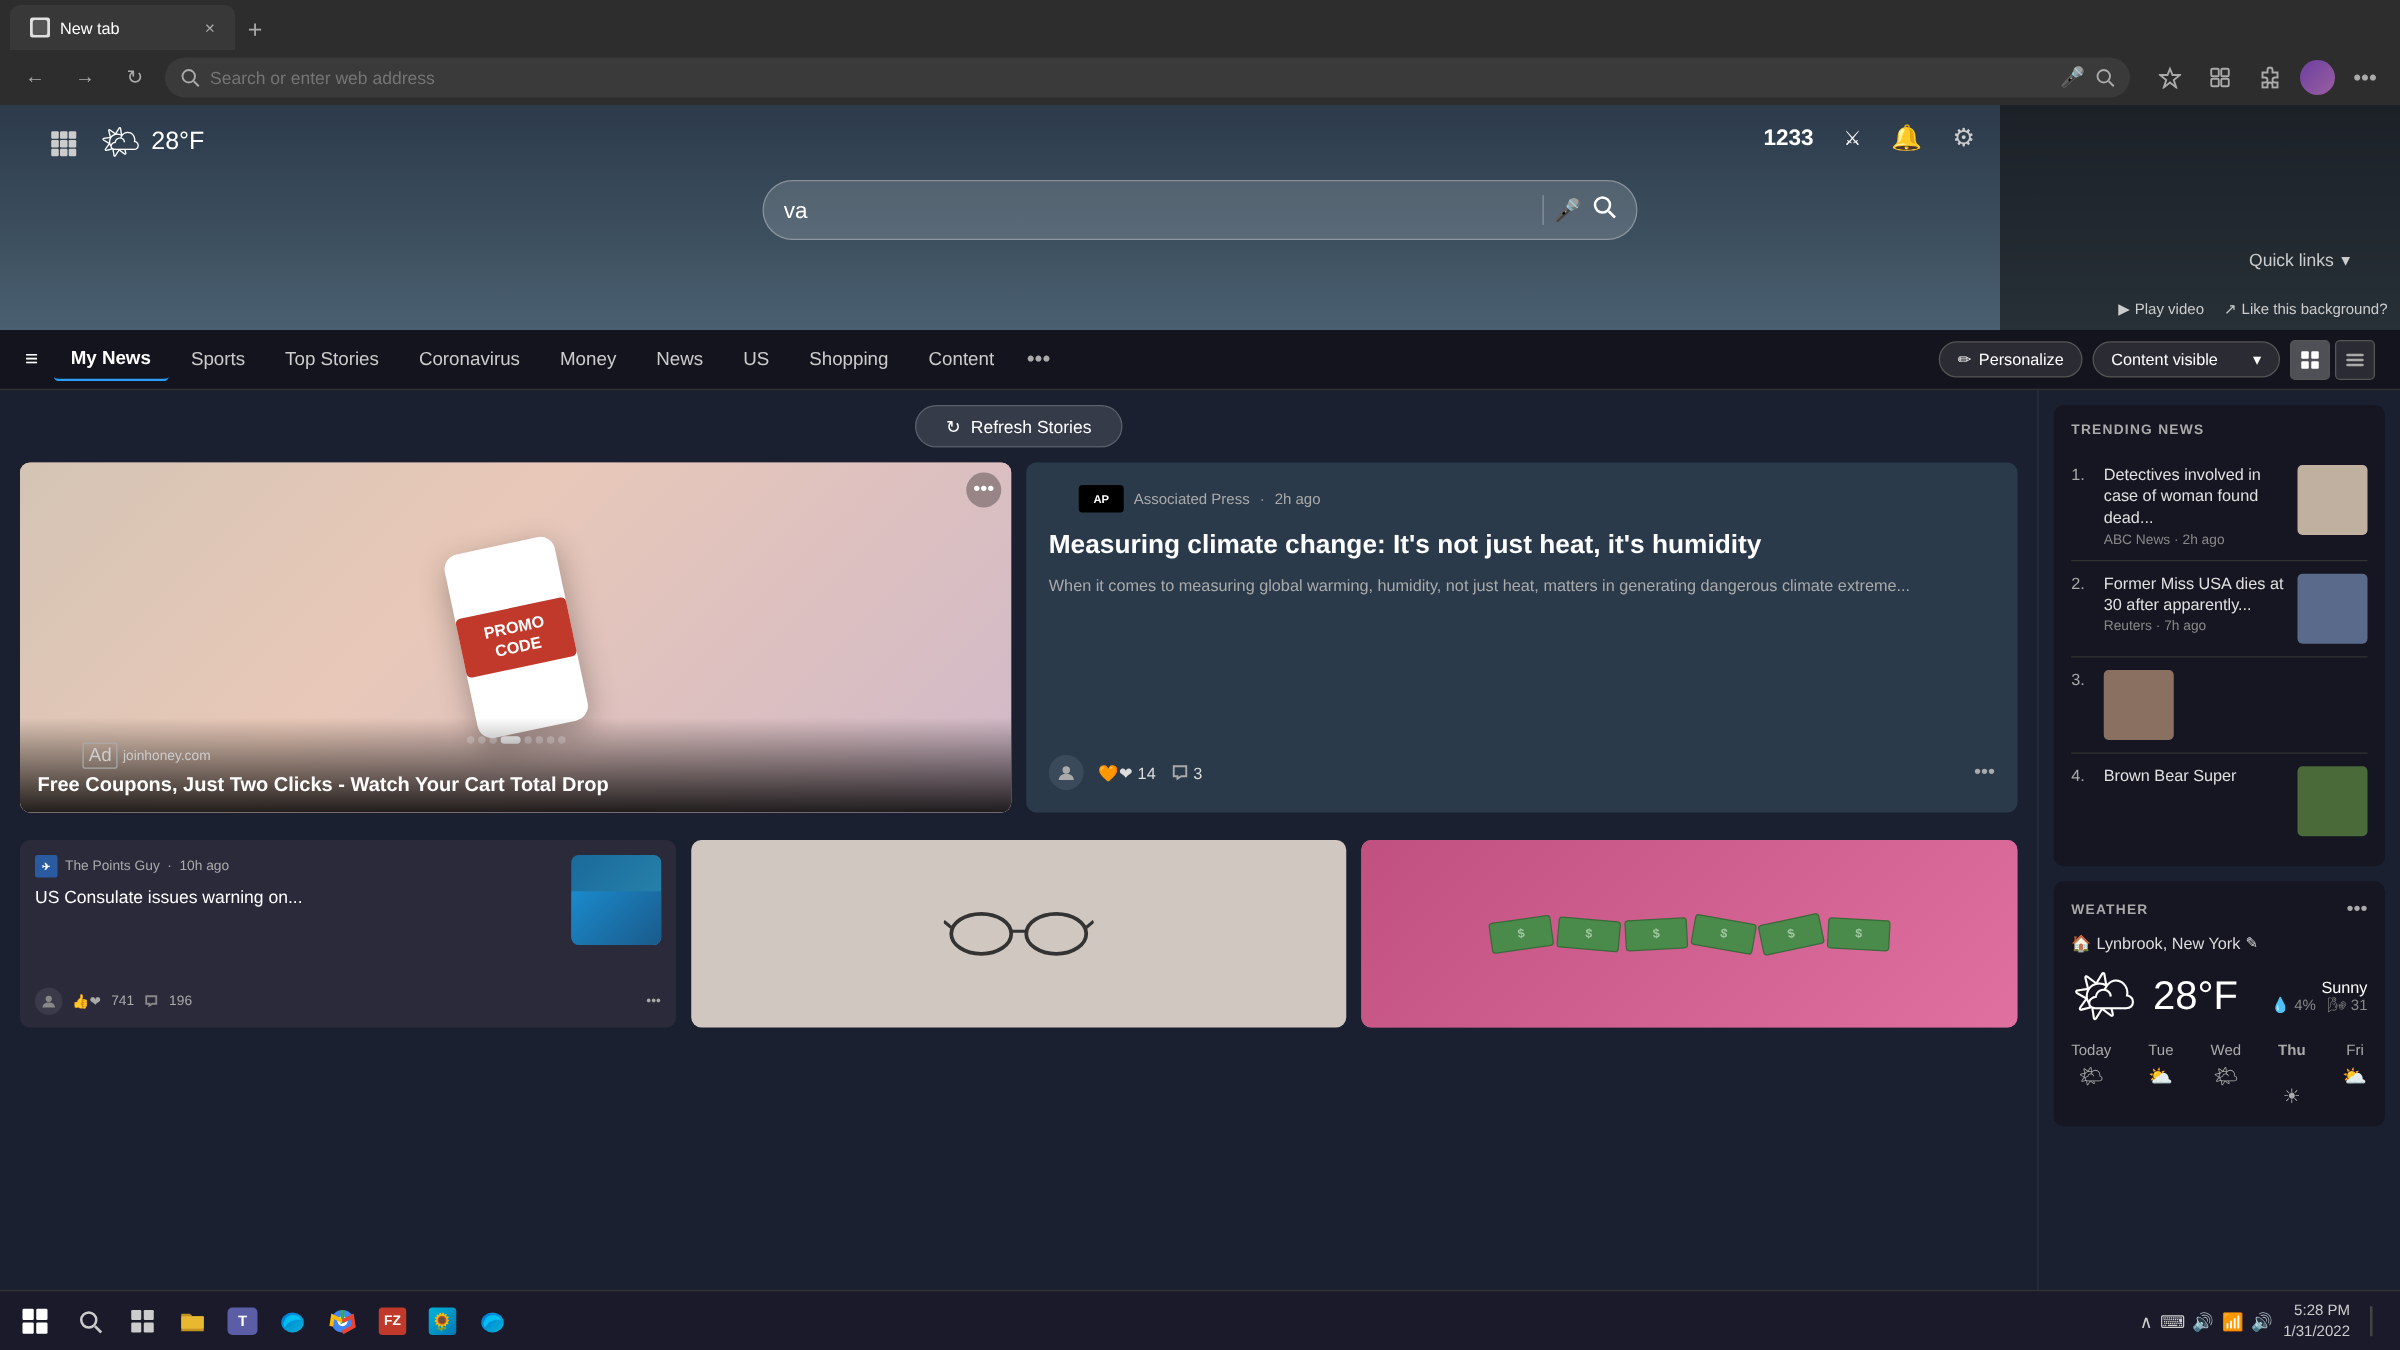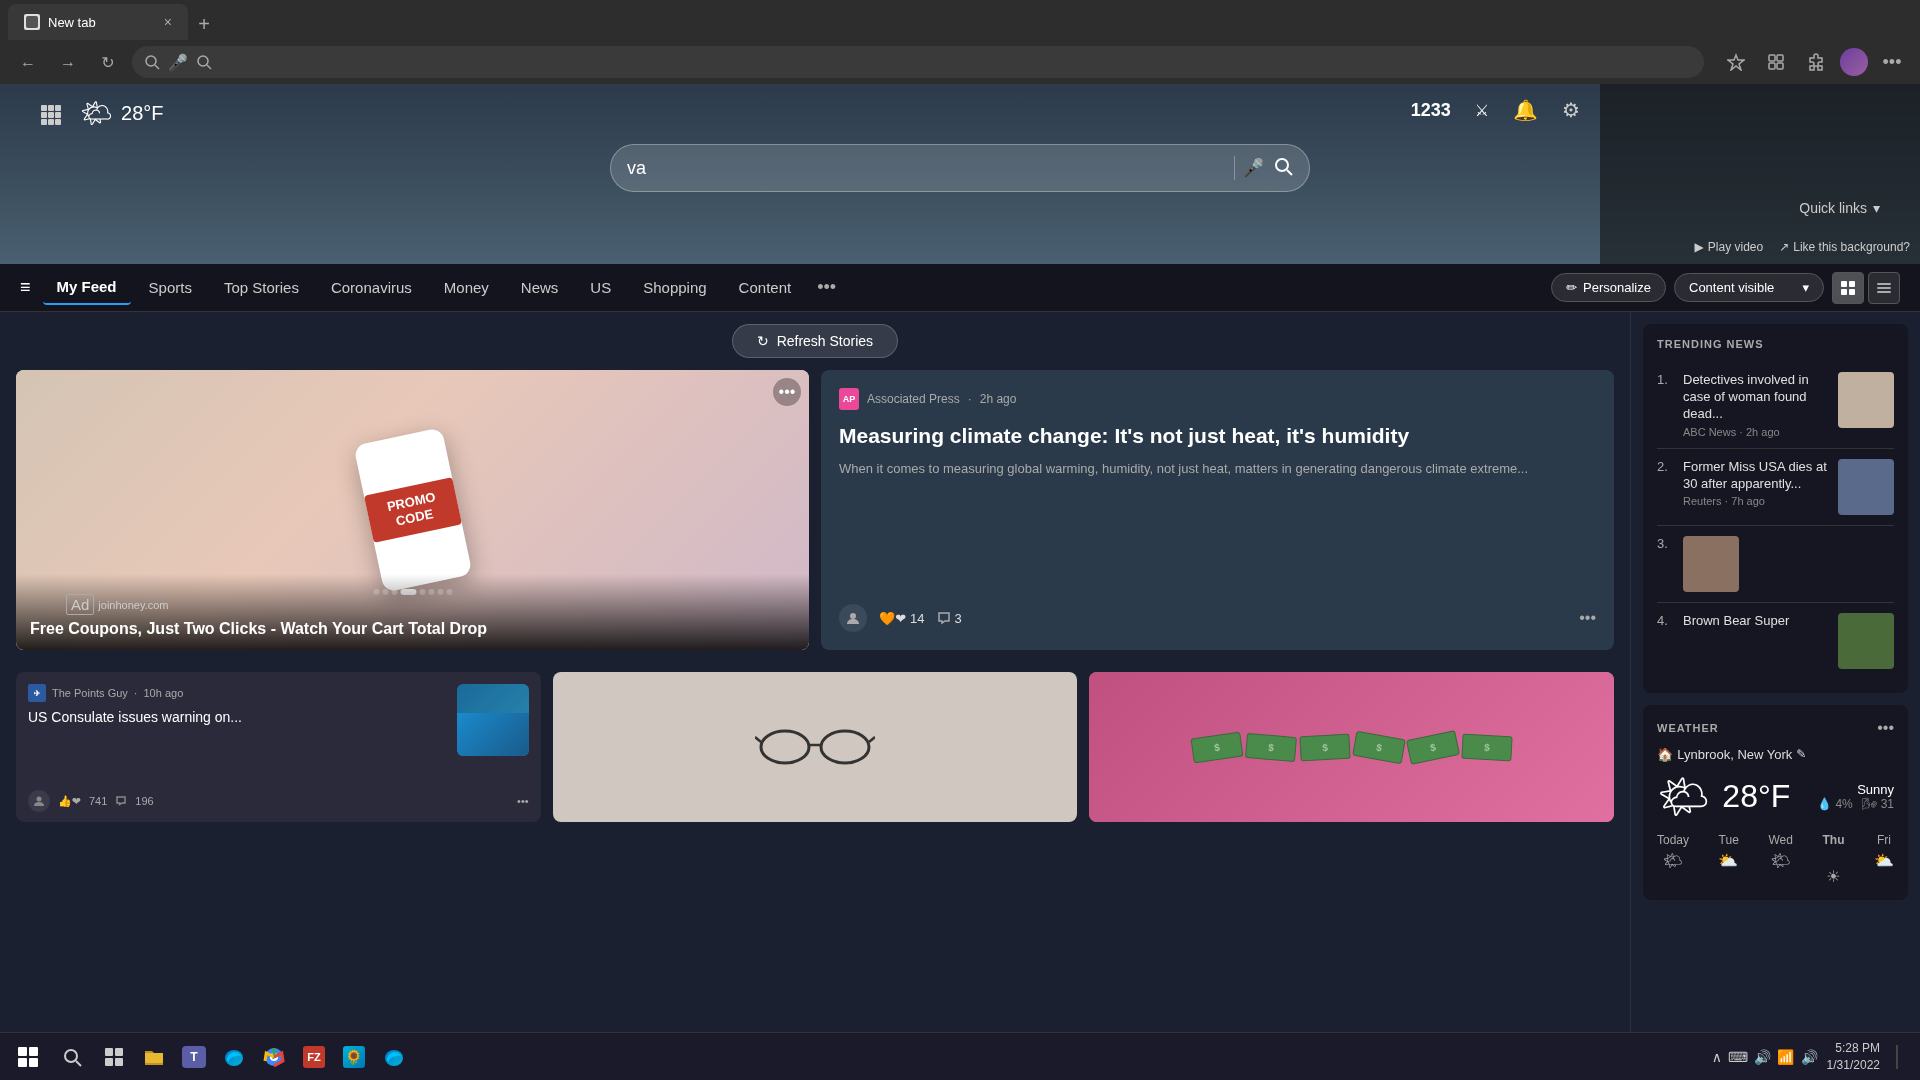--- a/index.html
+++ b/index.html
@@ -85,20 +85,21 @@
 
 <div class="toolbar">
   <div class="nav-btn">←</div>
   <div class="nav-btn">→</div>
   <div class="nav-btn">↻</div>
   <div class="address-bar">
     <svg width="16" height="16" viewBox="0 0 16 16" fill="#aaa">
         <circle cx="7" cy="7" r="5" stroke="#aaa" stroke-width="1.5" fill="none"></circle>
         <line x1="11" y1="11" x2="15" y2="15" stroke="#aaa" stroke-width="1.5"></line>
       </svg>
+    <input class="address-input" type="text" value="" placeholder="Search or enter web address" style="">
     <span style="color:#aaa;font-size:16px;cursor:pointer;">🎤</span>
     <svg width="16" height="16" viewBox="0 0 16 16" fill="#aaa">
         <circle cx="7" cy="7" r="5" stroke="#aaa" stroke-width="1.5" fill="none"></circle>
         <line x1="11" y1="11" x2="15" y2="15" stroke="#aaa" stroke-width="1.5"></line>
       </svg>
   </div>
   <div class="toolbar-icons">
     <div class="toolbar-icon">
       <svg width="18" height="18" viewBox="0 0 18 18" fill="none" stroke="#aaa" stroke-width="1.5">
           <polygon points="9,2 11,7 17,7 12,11 14,17 9,13 4,17 6,11 1,7 7,7"></polygon>
@@ -184,21 +185,21 @@
       </div>
       <div style="display:flex;align-items:center;gap:4px;color:#ccc;font-size:12px;cursor:pointer;">
         <span>↗</span>
         <span>Like this background?</span>
       </div>
     </div>
   </div>
 
   <div class="nav-bar">
     <div class="hamburger">≡</div>
-    <div class="nav-tab active">My Feed</div>
+    <div class="nav-tab active">My News</div>
     <div class="nav-tab">Sports</div>
     <div class="nav-tab">Top Stories</div>
     <div class="nav-tab">Coronavirus</div>
     <div class="nav-tab">Money</div>
     <div class="nav-tab">News</div>
     <div class="nav-tab">US</div>
     <div class="nav-tab">Shopping</div>
     <div class="nav-tab">Content</div>
     <div class="nav-more">•••</div>
     <div class="nav-right">
@@ -267,21 +268,21 @@
               <span style="border:1px solid #aaa;padding:1px 4px;font-size:15px;border-radius:2px;margin-left:36px;">Ad</span>
               <span>joinhoney.com</span>
             </div>
             <div style="font-size:16px;font-weight:600;color:#fff;line-height:1.3;">Free Coupons, Just Two Clicks - Watch Your Cart Total Drop</div>
           </div>
           <div style="position:absolute;top:8px;right:8px;background:rgba(0,0,0,0.3);border-radius:50%;width:28px;height:28px;display:flex;align-items:center;justify-content:center;color:#fff;cursor:pointer;font-size:16px;">•••</div>
         </div>
 
         <div style="border-radius:8px;overflow:hidden;background:#2a3a4a;height:280px;padding:18px;display:flex;flex-direction:column;cursor:pointer;">
           <div style="display:flex;align-items:center;gap:8px;color:#aaa;font-size:12px;margin-bottom:12px;">
-            <div style="width:20px;height:22px;background:#ec4899;border-radius:3px;display:flex;align-items:center;justify-content:center;font-size:9px;font-weight:700;color:#fff;">AP</div>
+            <div style="width:36px;height:22px;background:#000000;border-radius:3px;display:flex;align-items:center;justify-content:center;font-size:9px;font-weight:700;color:#fff;margin-left:24px;">AP</div>
             <span>Associated Press</span>
             <span>·</span>
             <span>2h ago</span>
           </div>
           <div style="font-size:21px;font-weight:700;color:#fff;line-height:1.3;margin-bottom:10px;">Measuring climate change: It's not just heat, it's humidity</div>
           <div style="font-size:13px;color:#aaa;line-height:1.5;flex:1;">When it comes to measuring global warming, humidity, not just heat, matters in generating dangerous climate extreme...</div>
           <div style="display:flex;align-items:center;gap:12px;margin-top:auto;">
             <div style="width:28px;height:28px;background:#3a4a5a;border-radius:50%;display:flex;align-items:center;justify-content:center;">
               <svg width="14" height="14" viewBox="0 0 14 14" fill="#aaa">
                   <circle cx="7" cy="5" r="3"></circle>

